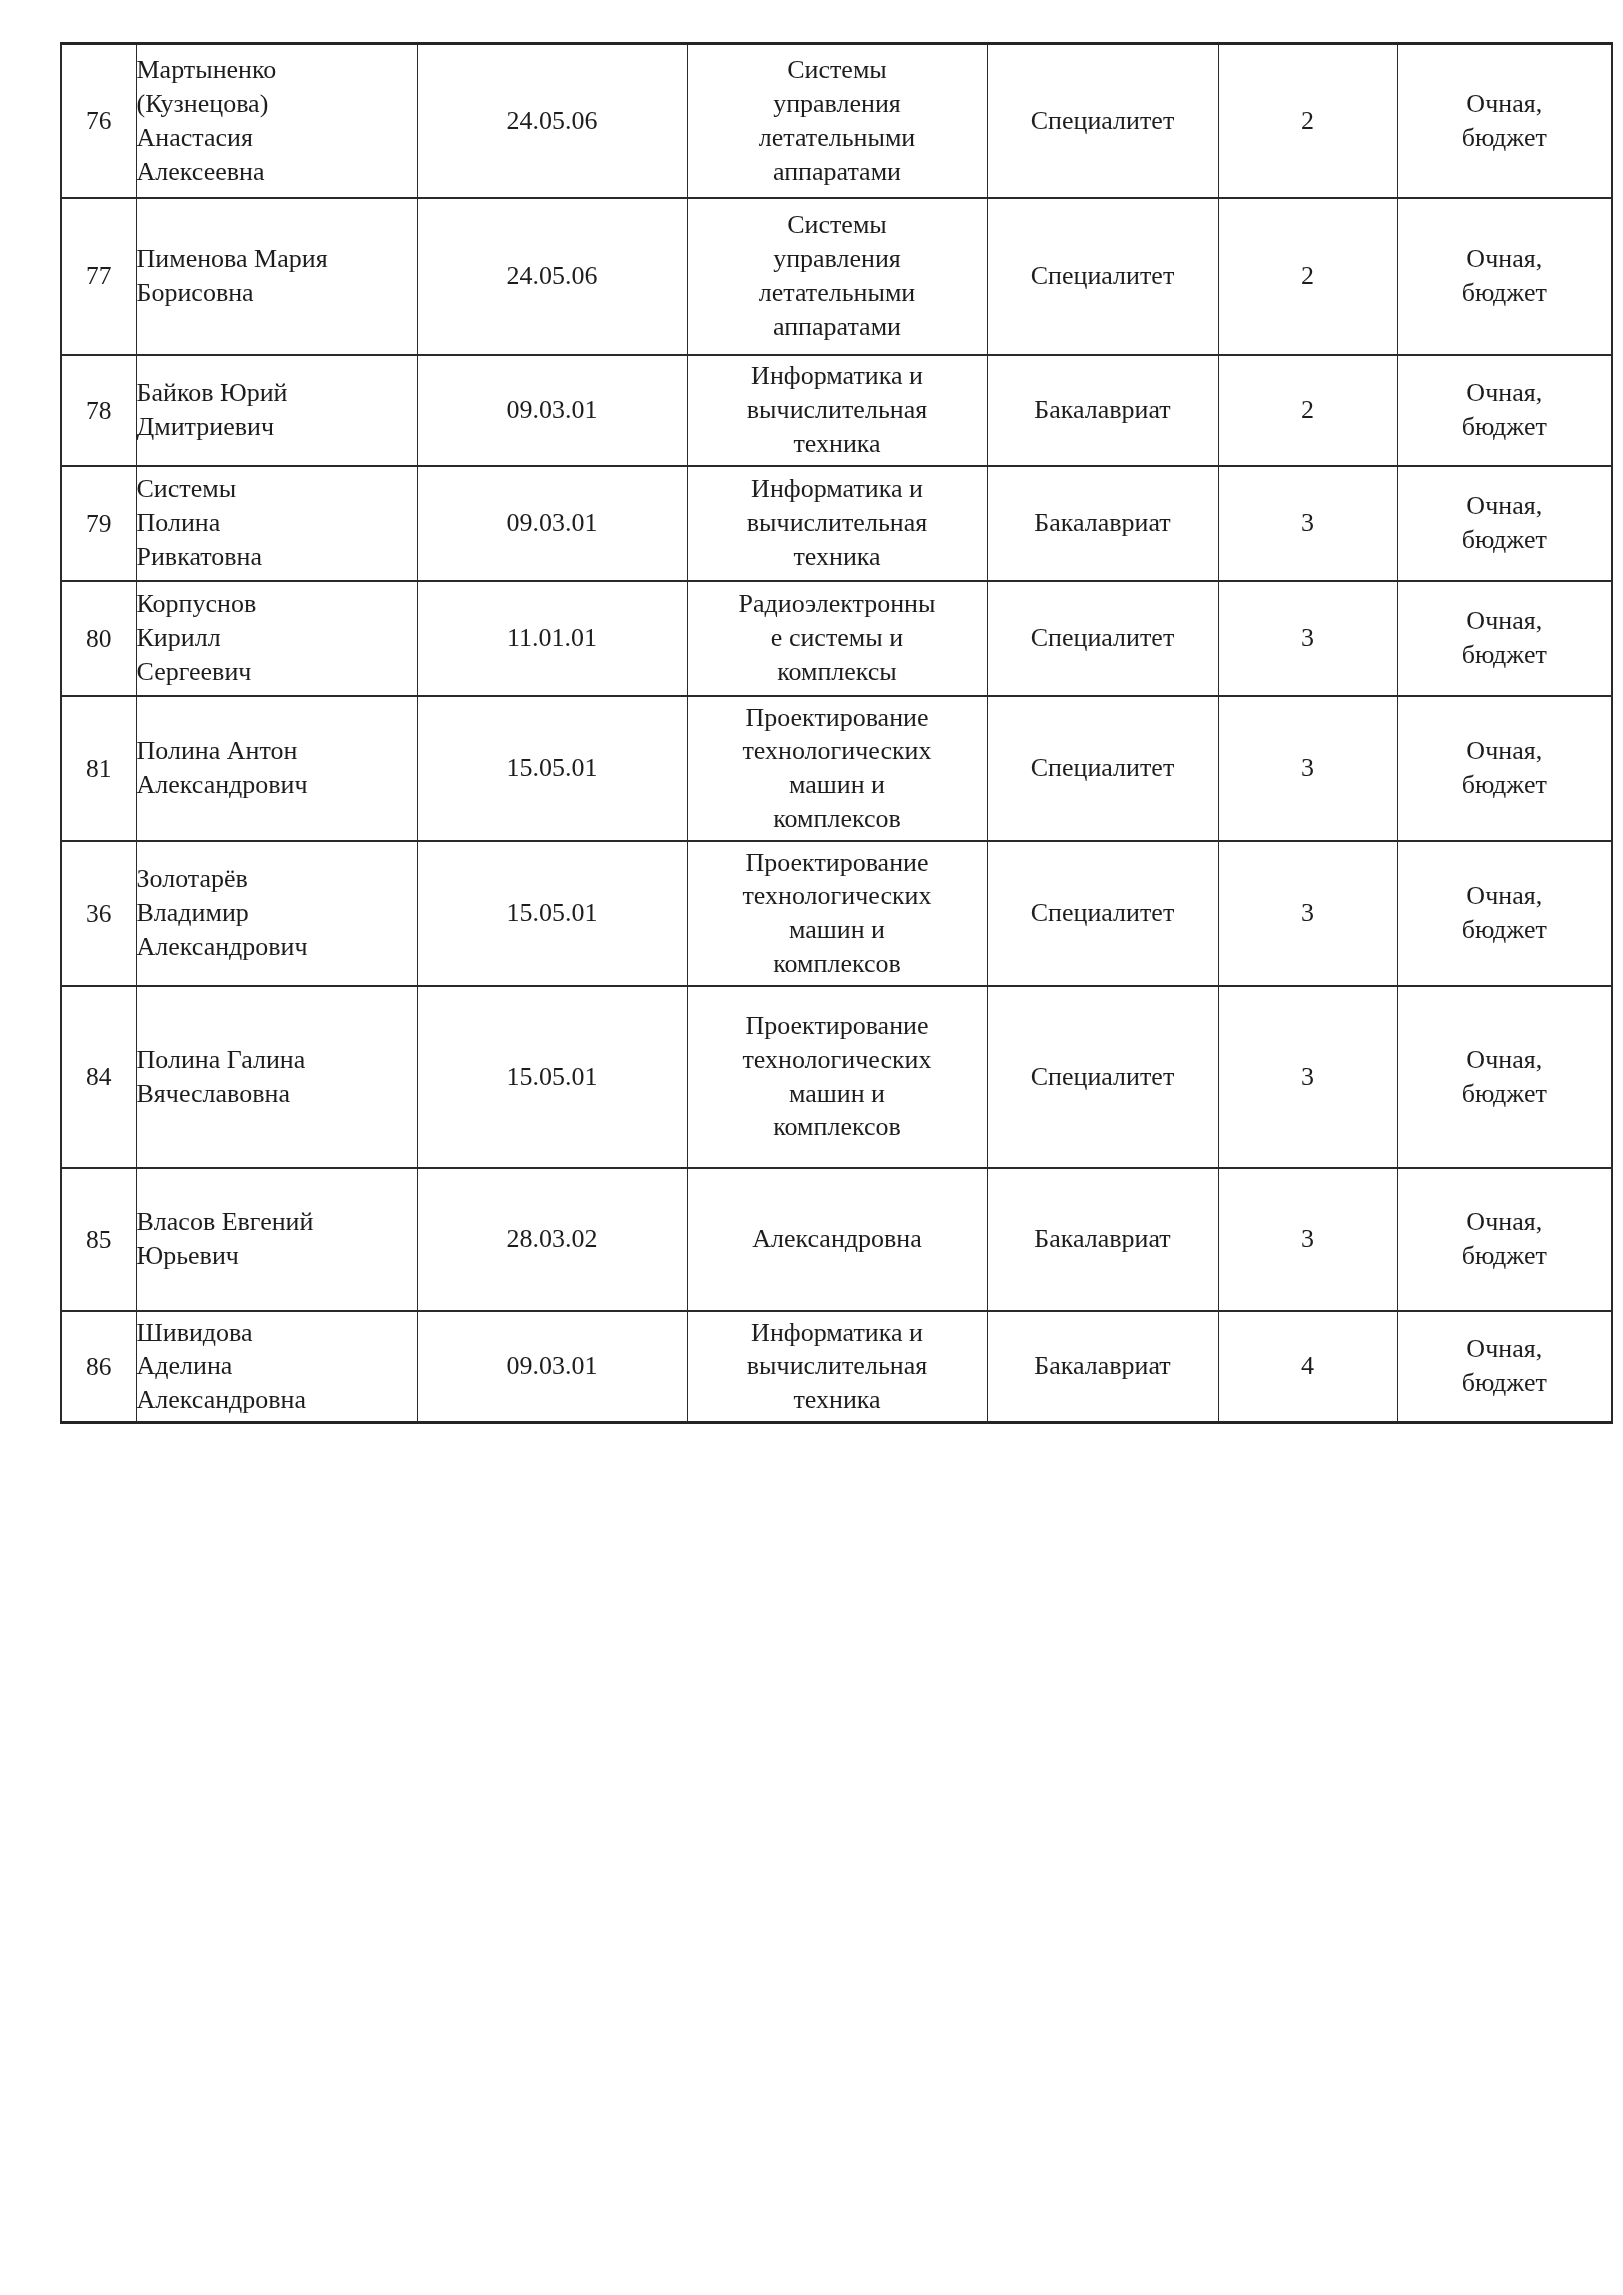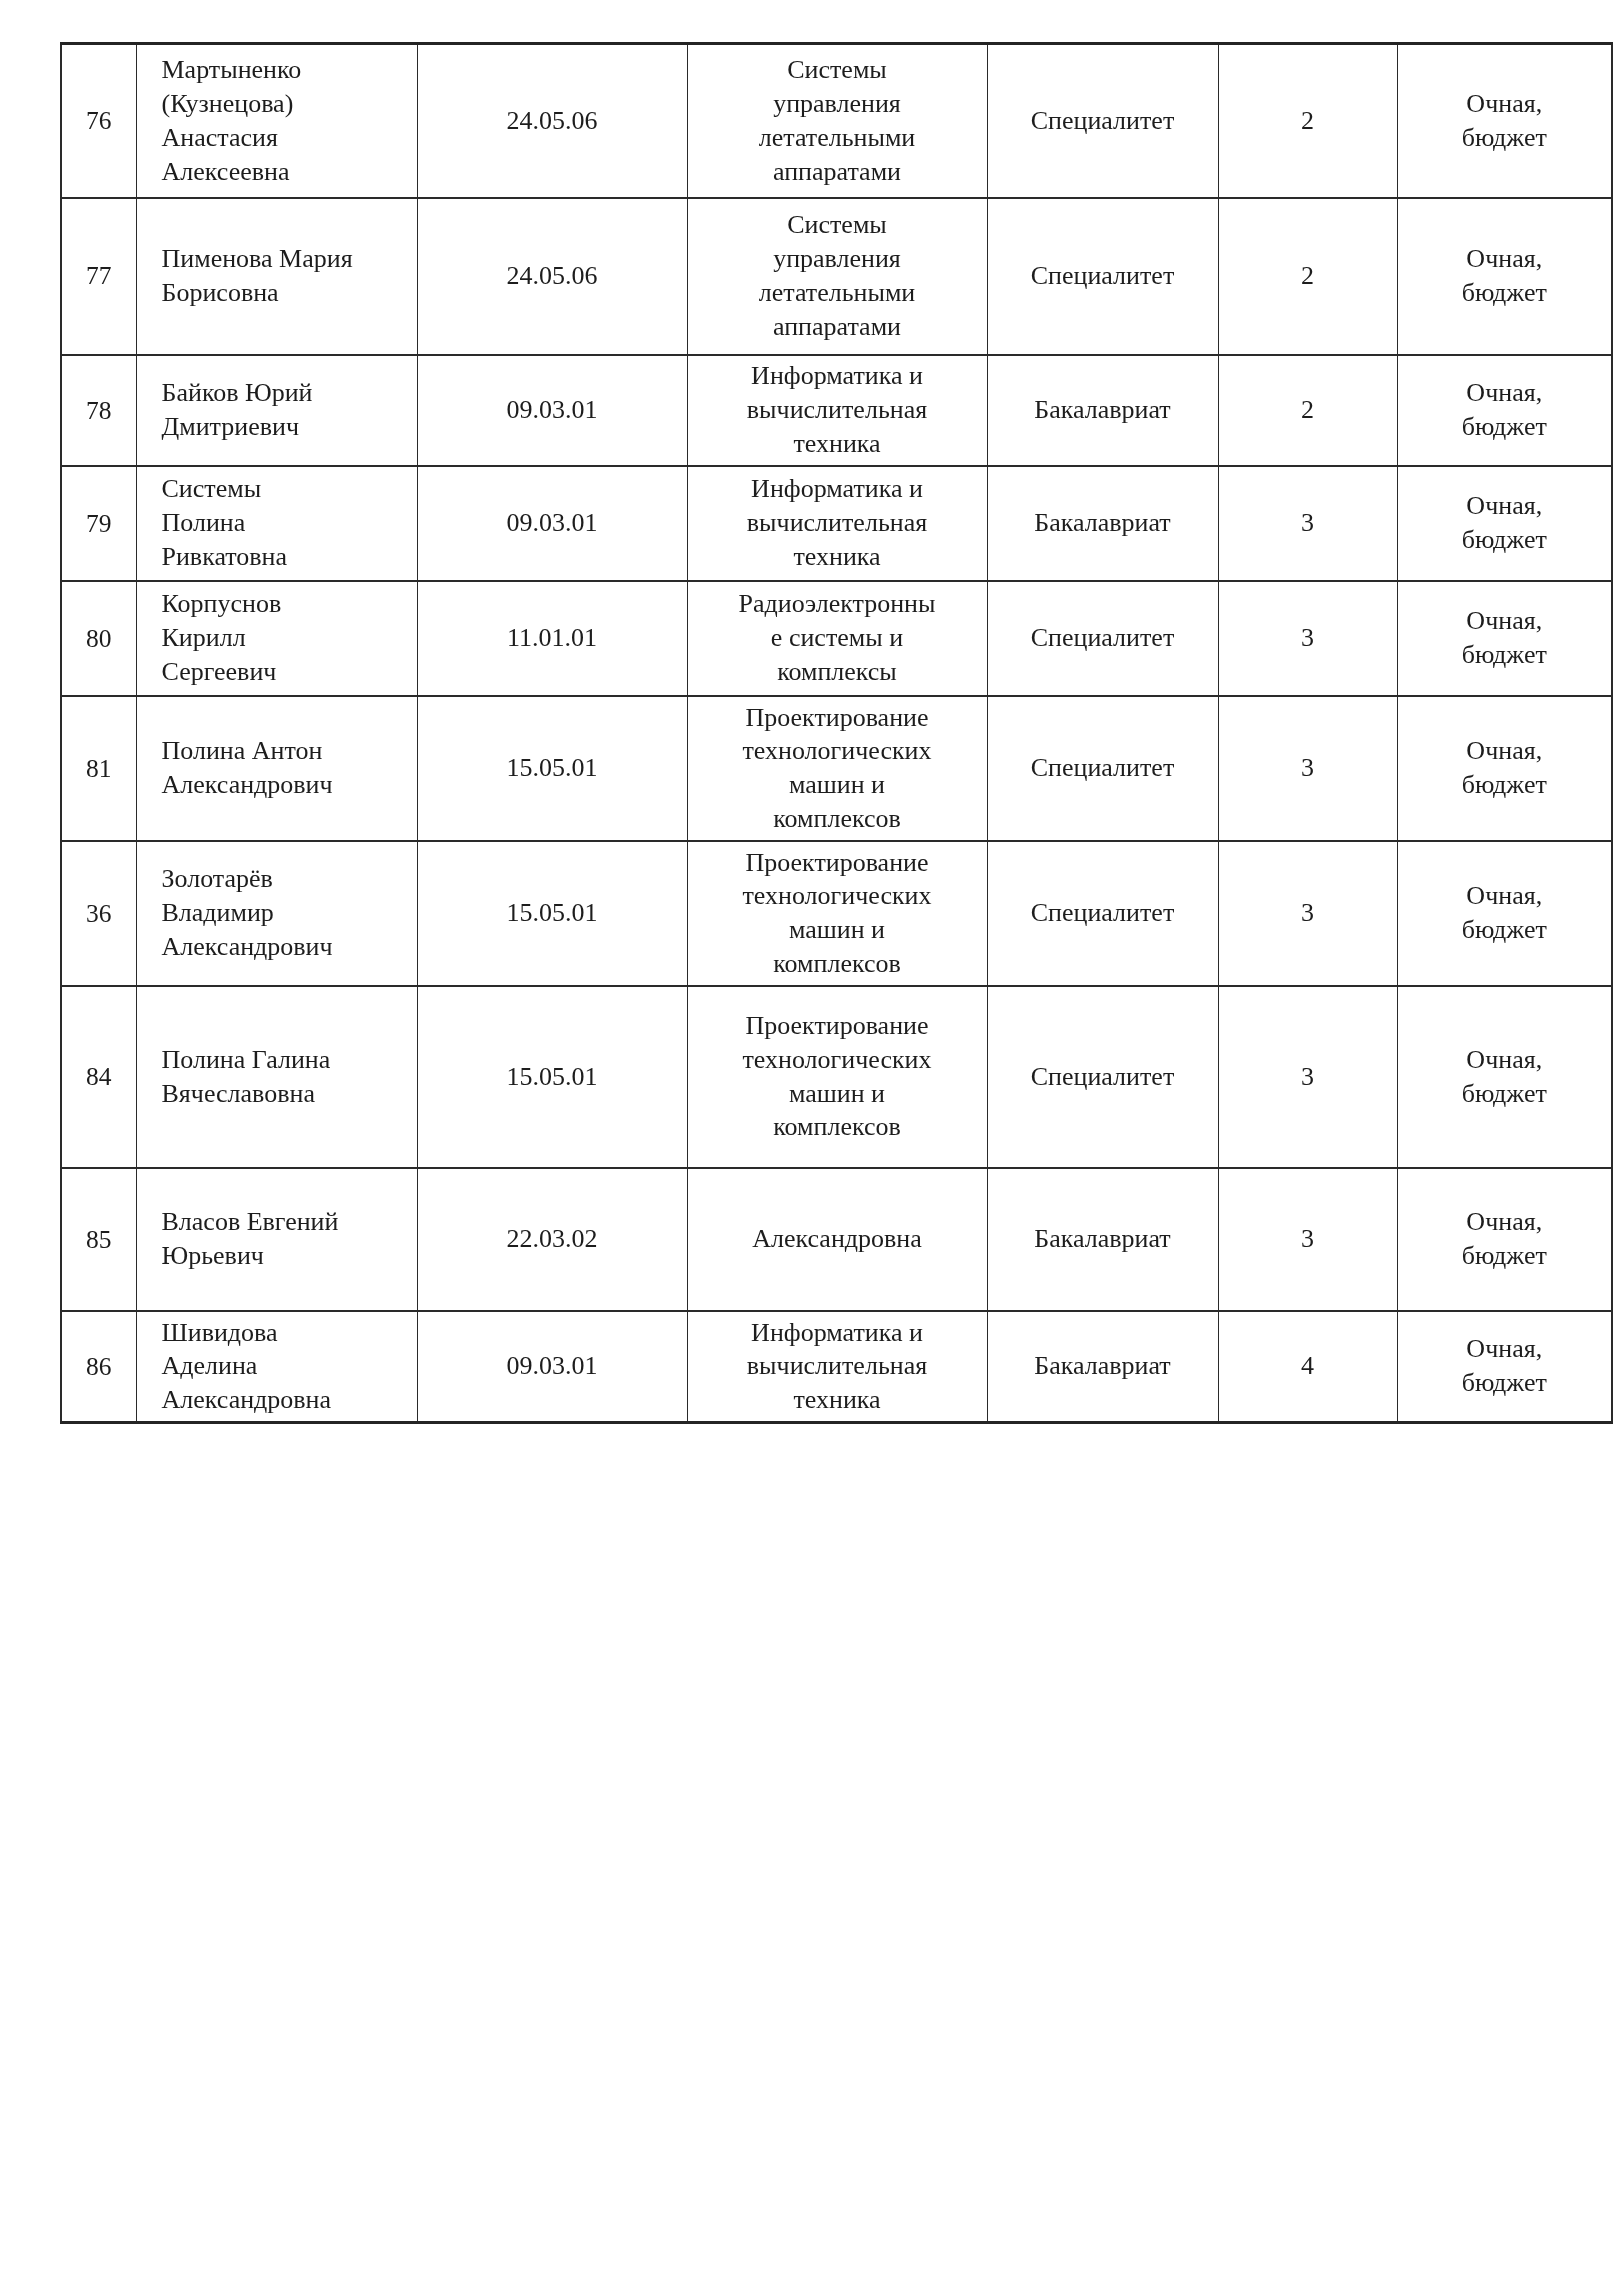--- a/index.html
+++ b/index.html
@@ -40,21 +40,21 @@
     padding: 3.9px 5.2px;
     white-space: pre-line;
     overflow: hidden;
   }
   table.roster td.col-num {
     font-weight: 400;
     font-size: 25.5px;
   }
   table.roster td.col-name {
     text-align: left;
-    padding-left: 25px;
+    padding-left: 0;
   }
   
   table.roster tr:nth-child(1)  { height: 154px; }
   table.roster tr:nth-child(2)  { height: 157px; }
   table.roster tr:nth-child(3)  { height: 110px; }
   table.roster tr:nth-child(4)  { height: 115px; }
   table.roster tr:nth-child(5)  { height: 115px; }
   table.roster tr:nth-child(6)  { height: 139px; }
   table.roster tr:nth-child(7)  { height: 76px; }
   table.roster tr:nth-child(8)  { height: 182px; }
@@ -188,21 +188,21 @@
 комплексов</td>
           <td class="col-degree">Специалитет</td>
           <td class="col-course">3</td>
           <td class="col-form">Очная,
 бюджет</td>
         </tr>
         <tr>
           <td class="col-num">85</td>
           <td class="col-name">Власов Евгений
 Юрьевич</td>
-          <td class="col-code">22.03.02</td>
+          <td class="col-code">28.03.02</td>
           <td class="col-specialty">Александровна</td>
           <td class="col-degree">Бакалавриат</td>
           <td class="col-course">3</td>
           <td class="col-form">Очная,
 бюджет</td>
         </tr>
         <tr>
           <td class="col-num">86</td>
           <td class="col-name">Шивидова
 Аделина

